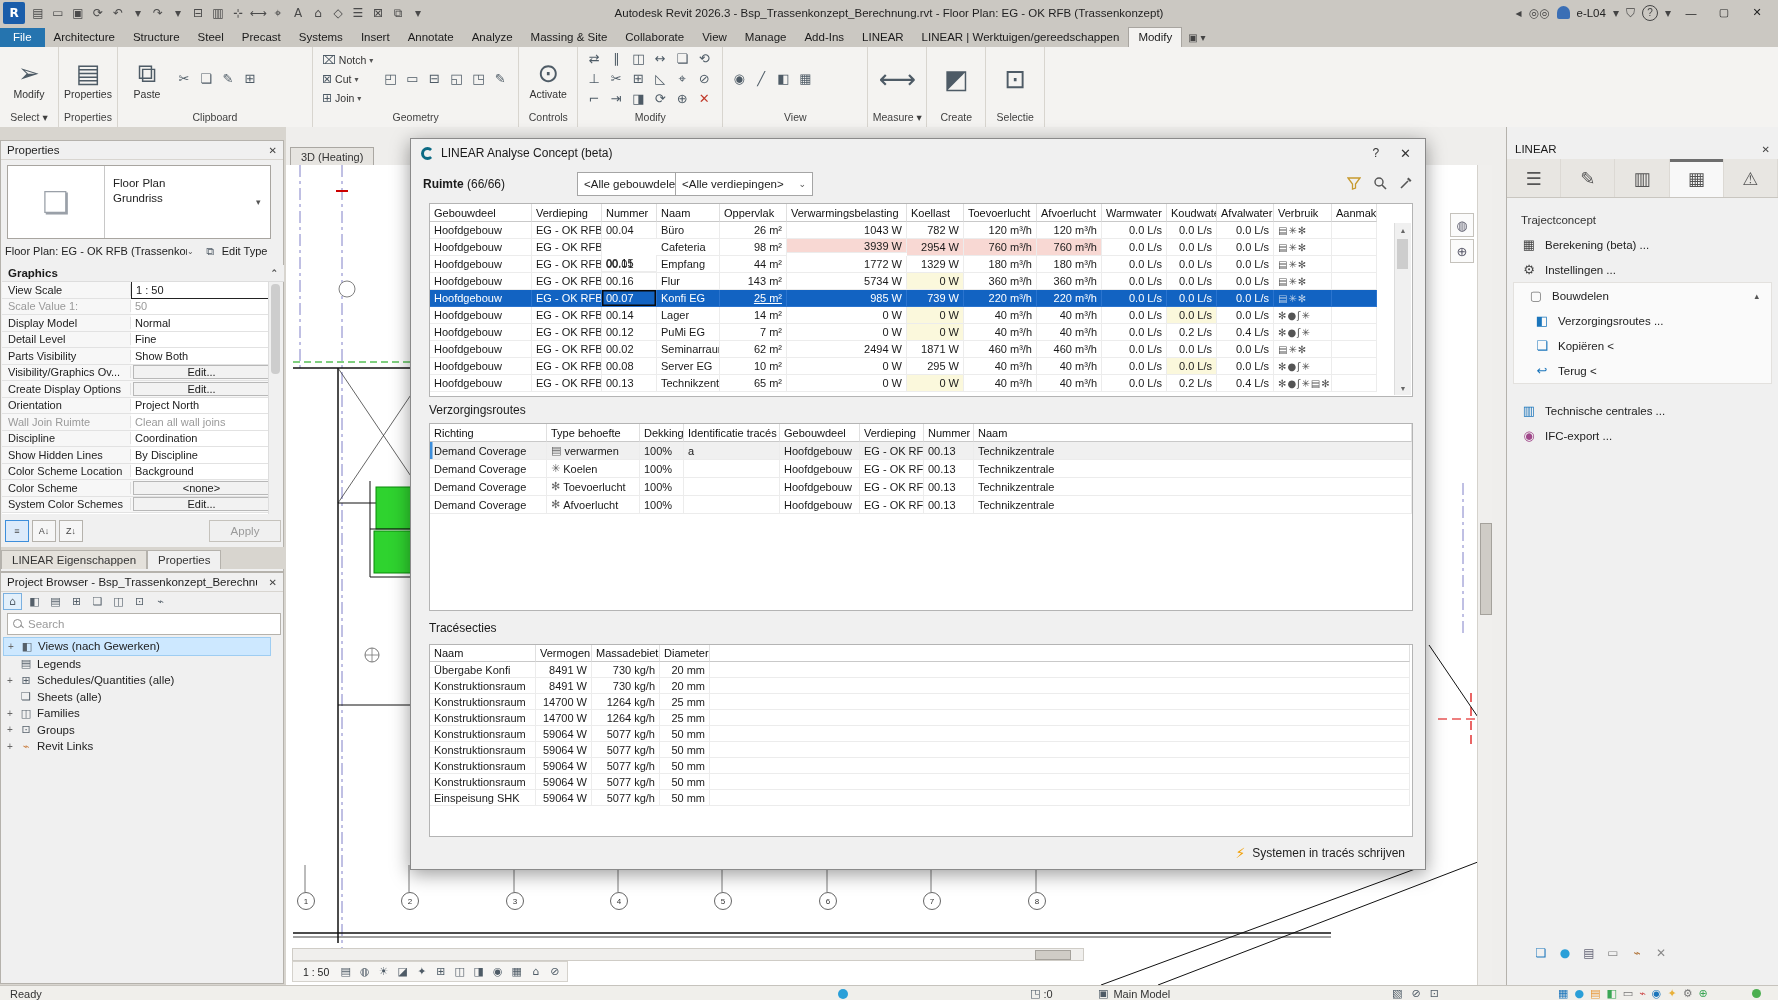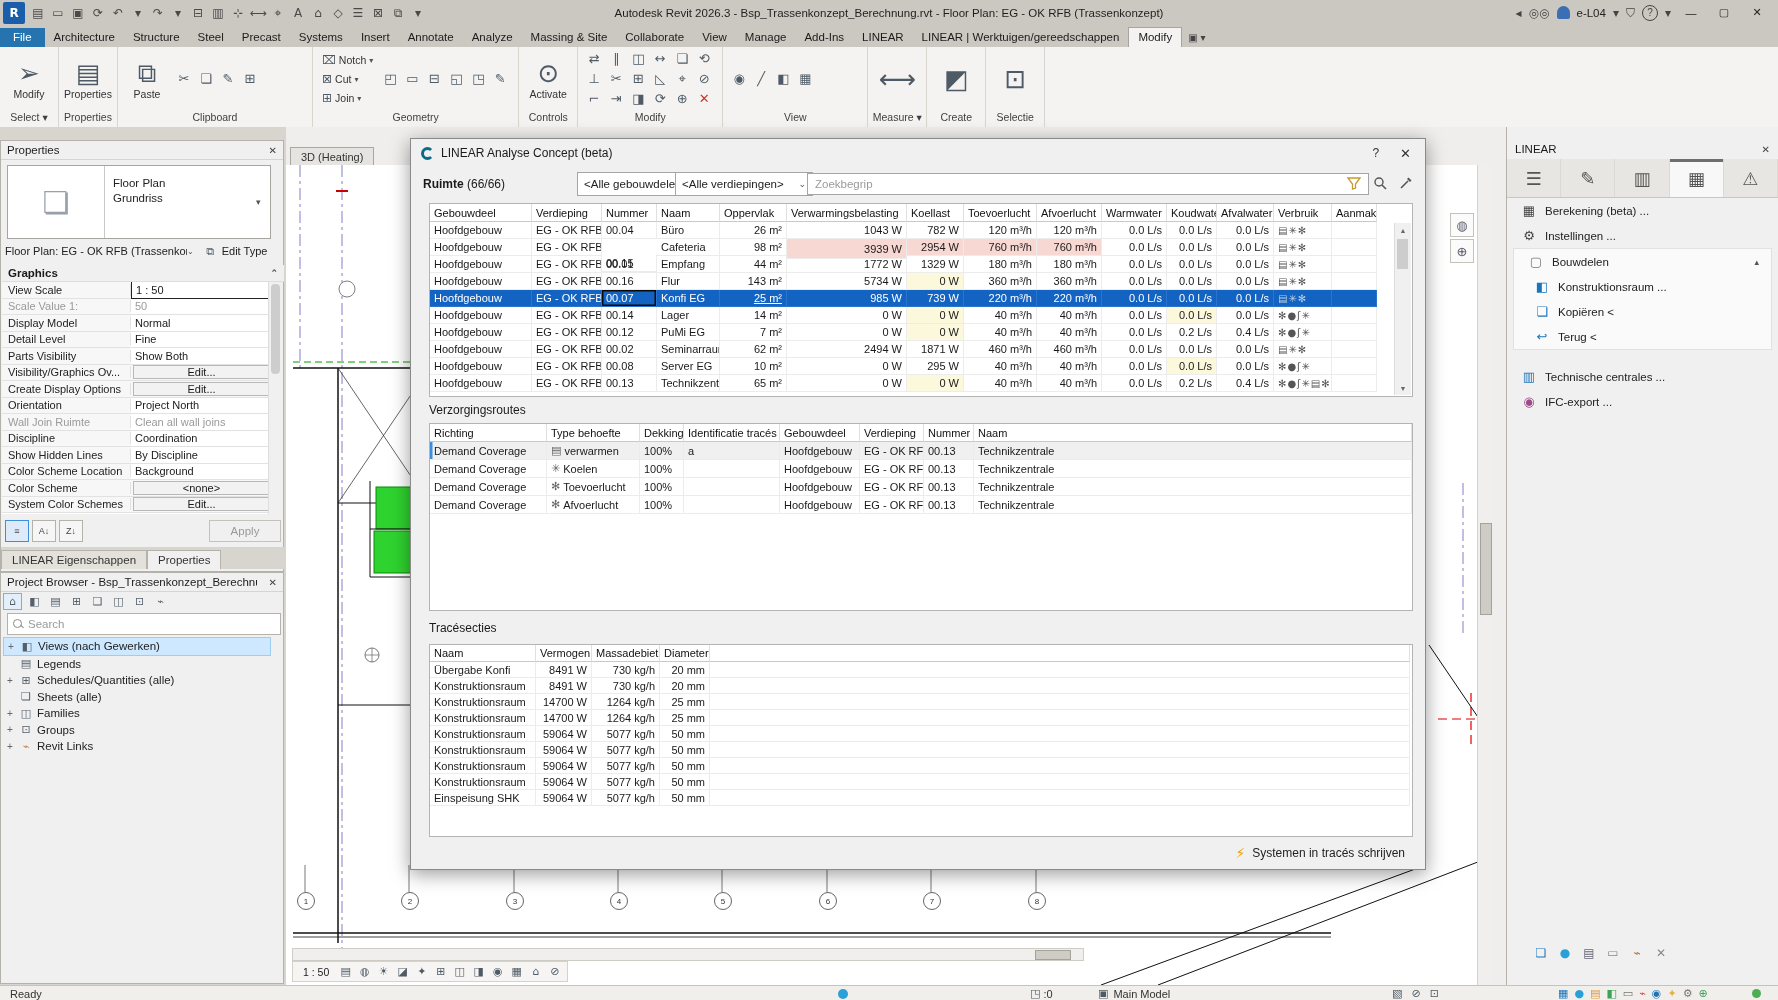--- a/index.html
+++ b/index.html
@@ -630,38 +630,39 @@
       <span>LINEAR</span>
       <span class="x">✕</span>
     </div>
     <div id="rd-tabs">
         <div class="rdtab">☰</div>
         <div class="rdtab">✎</div>
         <div class="rdtab">▥</div>
         <div class="rdtab active">▦</div>
         <div class="rdtab">⚠</div>
       </div>
+    <div id="rd-section">Trajectconcept</div>
     <div id="rd-items">
         <div class="rd-item">
           <span class="g" style="color: rgb(68, 68, 68);">▦</span>
           <span>Berekening (beta) ...</span>
         </div>
         <div class="rd-item">
           <span class="g" style="color: rgb(68, 68, 68);">⚙</span>
           <span>Instellingen ...</span>
         </div>
         <div class="rd-group">
           <div class="rd-item">
             <span class="g" style="color: rgb(119, 119, 119);">▢</span>
             <span>Bouwdelen</span>
             <span class="chev">▴</span>
           </div>
           <div class="rd-item sub">
             <span class="g" style="color: rgb(27, 117, 187);">◧</span>
-            <span>Konstruktionsraum ...</span>
+            <span>Verzorgingsroutes ...</span>
           </div>
           <div class="rd-item sub">
             <span class="g" style="color: rgb(27, 117, 187);">❏</span>
             <span>Kopiëren &lt;</span>
           </div>
           <div class="rd-item sub">
             <span class="g" style="color: rgb(27, 117, 187);">↩</span>
             <span>Terug &lt;</span>
           </div>
         </div>
@@ -695,23 +696,20 @@
     <div id="dlg-filter">
       <span class="lbl"><b>Ruimte</b>
         <span>(66/66)</span></span>
       <span class="combo" style="position:absolute;left:130px;width:126px;margin-left:36px;">
         <span>&lt;Alle gebouwdelen&gt;</span>
           <span class="c">⌄</span>
         </span>
       <span class="combo" style="position:absolute;left:264px;width:124px;">
         <span>&lt;Alle verdiepingen&gt;</span>
           <span class="c">⌄</span>
-        </span>
-      <span id="dlg-search">
-        <span>Zoekbegrip</span>
         </span>
       <span id="dlg-ficons">
         <span class="fic">
           <svg width="14" height="14">
               <path d="M1 2 H13 L8.5 8 V12 L5.5 13 V8 Z" fill="none" stroke="#c79a2e" stroke-width="1.3"></path>
             </svg>
           </span>
         <span class="fic">
           <svg width="14" height="14">
               <circle cx="6" cy="6" r="4" fill="none" stroke="#555" stroke-width="1.4"></circle>
@@ -759,21 +757,21 @@
           <div class="tc r" style="width: 57px; height: 17px;">0.0 L/s</div>
           <div class="tc ics" style="width: 58px; height: 17px;">▤✳✻</div>
           <div class="tc" style="width: 45px; height: 17px;"></div>
         </div>
         <div class="trow" style="height: 17px;">
           <div class="tc" style="width: 102px; height: 17px;">Hoofdgebouw</div>
           <div class="tc" style="width: 70px; height: 17px;">EG - OK RFB</div>
           <div class="tc" style="width: 55px; height: 17px; margin-top: 16px;">00.15</div>
           <div class="tc" style="width: 63px; height: 17px;">Cafeteria</div>
           <div class="tc r" style="width: 67px; height: 17px;">98 m²</div>
-          <div class="tc r pink" style="width: 120px; height: 20px;">3939 W</div>
+          <div class="tc r pink" style="width: 120px; height: 14px;">3939 W</div>
           <div class="tc r pink" style="width: 57px; height: 17px;">2954 W</div>
           <div class="tc r pink" style="width: 73px; height: 17px;">760 m³/h</div>
           <div class="tc r pink" style="width: 65px; height: 17px;">760 m³/h</div>
           <div class="tc r" style="width: 65px; height: 17px;">0.0 L/s</div>
           <div class="tc r" style="width: 50px; height: 17px;">0.0 L/s</div>
           <div class="tc r" style="width: 57px; height: 17px;">0.0 L/s</div>
           <div class="tc ics" style="width: 58px; height: 17px;">▤✳✻</div>
           <div class="tc" style="width: 45px; height: 17px;"></div>
         </div>
         <div class="trow" style="height: 17px;">

